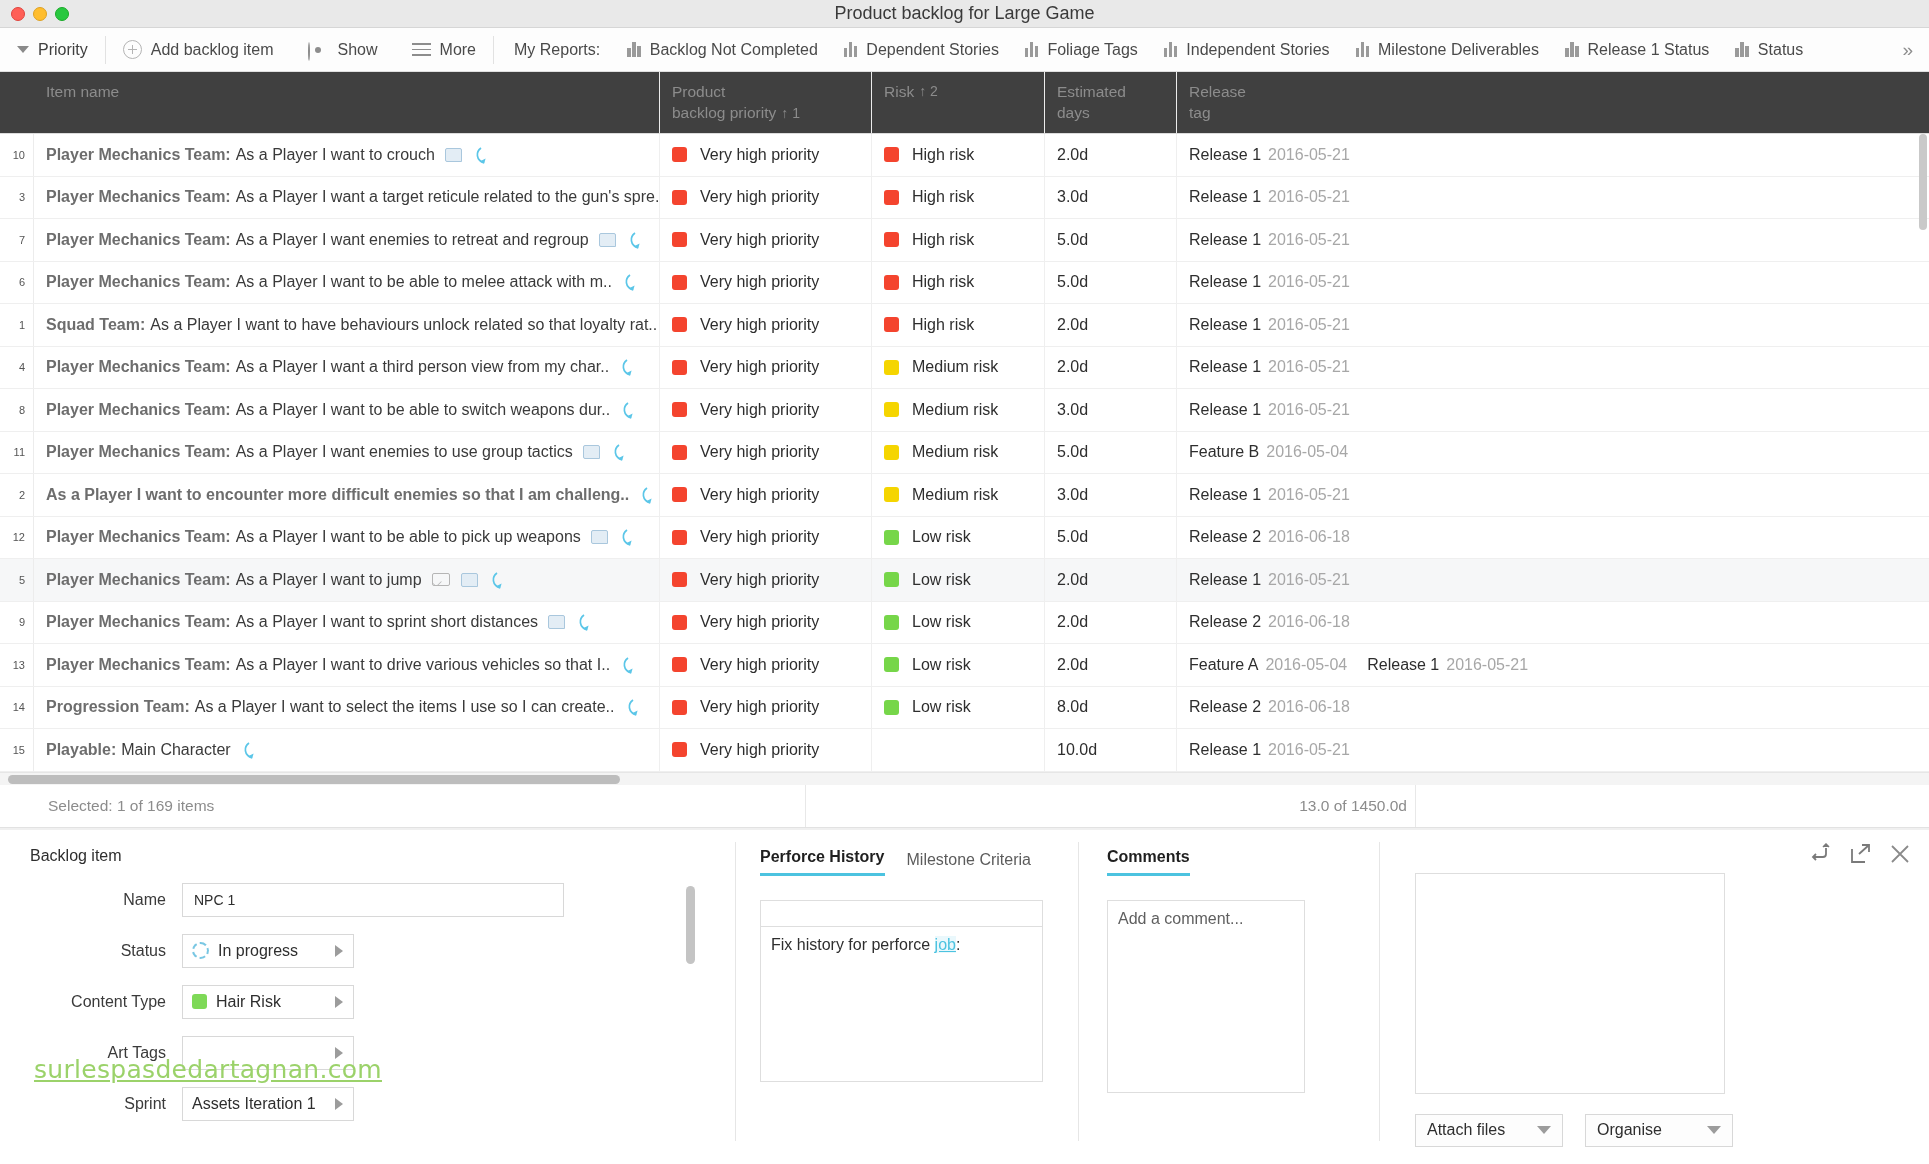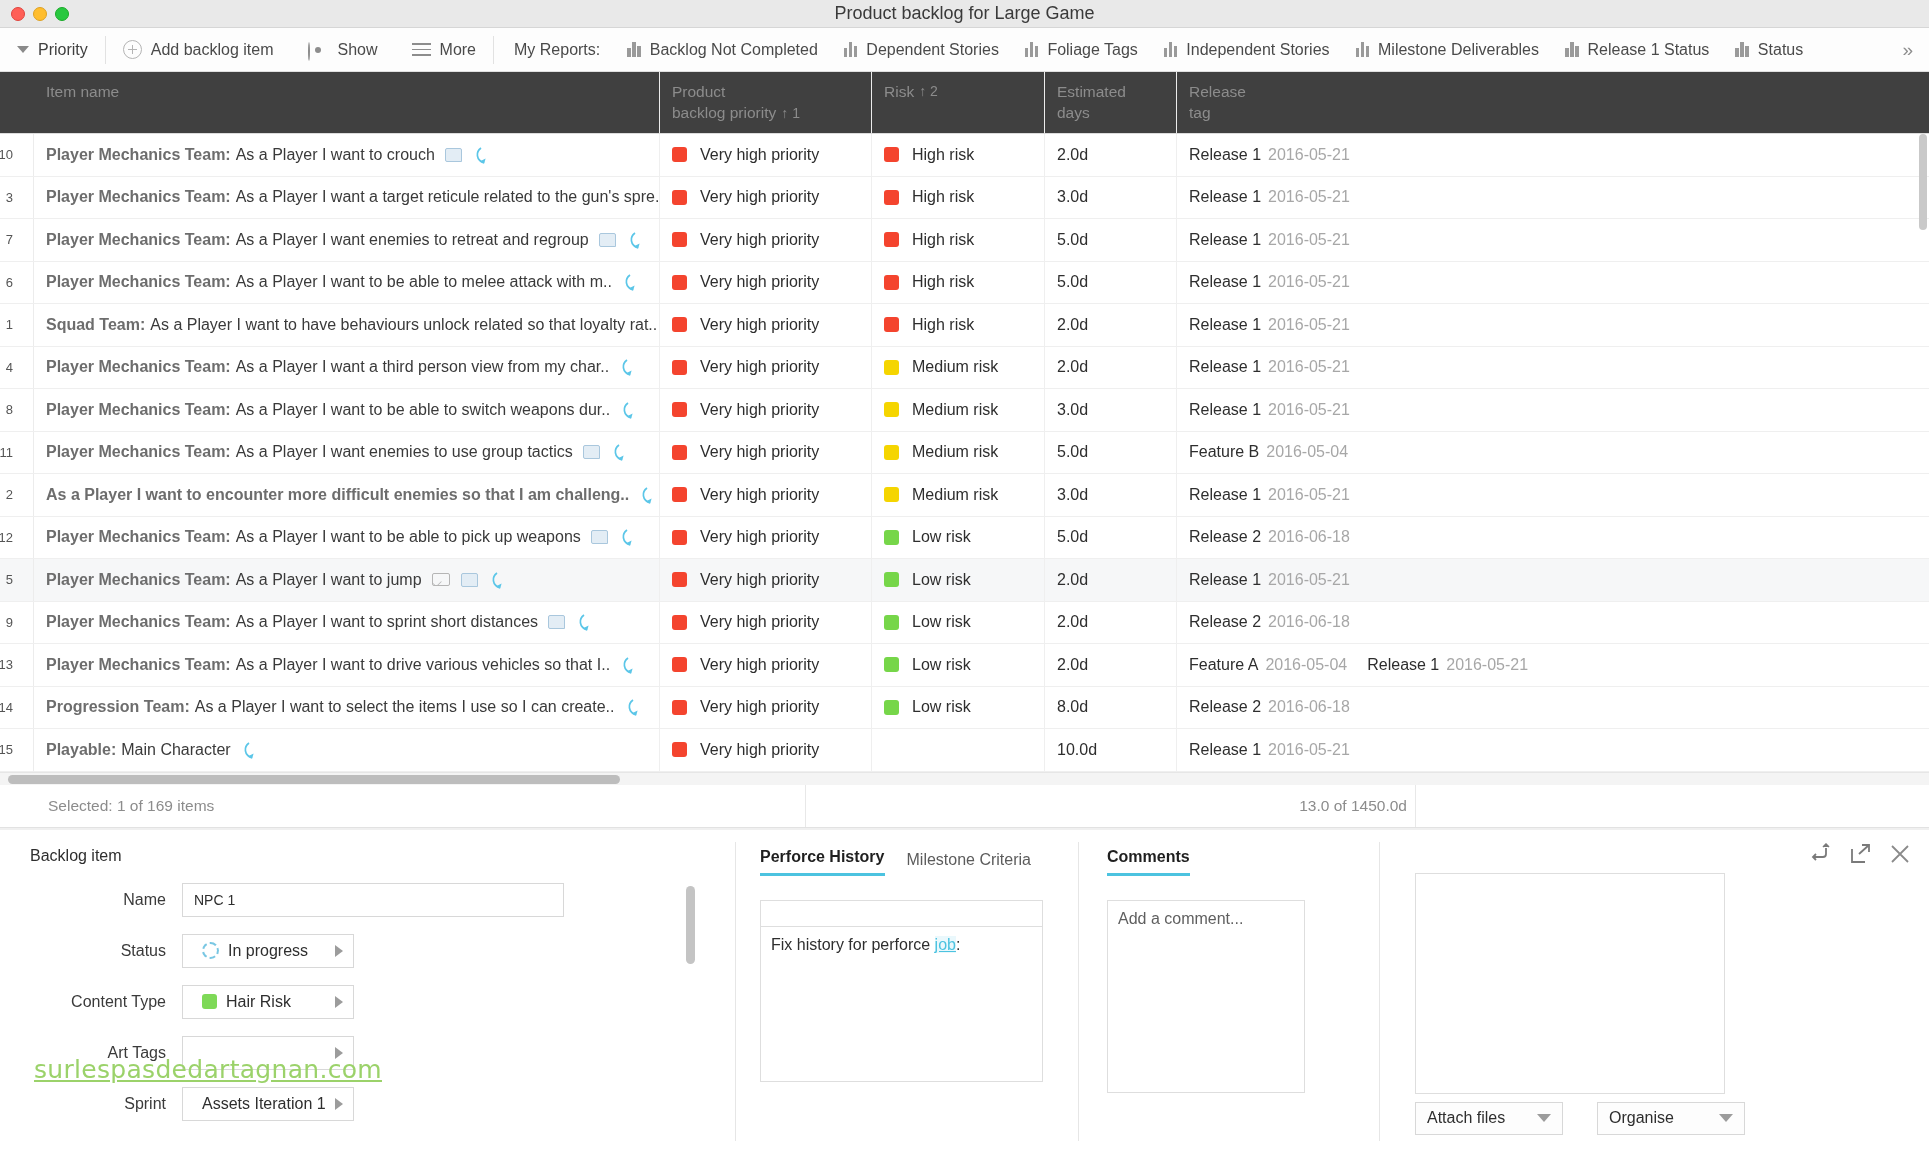--- a/index.html
+++ b/index.html
@@ -117,22 +117,22 @@
     font-size: 16px; color: #2e2e2e;
   }
   .trow.selected { background: #f6f7f8; }
   .cell {
     display: flex; align-items: center;
     border-right: 1px solid #efefef;
     padding-left: 12px; overflow: hidden; white-space: nowrap;
   }
   .cell.gutter {
     border-right: 1px solid #ececec;
-    justify-content: flex-end; padding-right: 20px; padding-left: 0;
-    color: #555; font-size: 13px;
+    justify-content: flex-end; padding-right: 8px; padding-left: 0;
+    color: #555; font-size: 11px;
   }
   .cell.rel { border-right: none; }
   .cell.days { color: #2e2e2e; }
 
   .name-prefix { font-weight: bold; color: #6d6d6d; margin-right: 5px; }
   .name-rest { color: #3a3a3a; }
   .name-allbold { font-weight: bold; color: #6d6d6d; }
 
   .swatch { width: 15px; height: 15px; border-radius: 3px; flex: none; margin-right: 13px; }
 
@@ -200,21 +200,21 @@
   }
   .finput {
     width: 382px; height: 34px;
     border: 1px solid #d8d8d8; background: #fff;
     display: flex; align-items: center; padding: 0 11px;
     font-size: 14px; color: #2e2e2e;
   }
   .fselect {
     width: 172px; height: 34px;
     border: 1px solid #d8d8d8; background: #fff;
-    display: flex; align-items: center; padding: 0 19px;
+    display: flex; align-items: center; padding: 0 9px;
     font-size: 16px; color: #2e2e2e; position: relative;
   }
   .fselect .caret {
     position: absolute; right: 10px;
     width: 0; height: 0;
     border-top: 6px solid transparent; border-bottom: 6px solid transparent;
     border-left: 8px solid #9c9c9c;
   }
   .spin {
     width: 17px; height: 17px; border-radius: 50%;
@@ -257,22 +257,22 @@
   .attach-icons {
     position: absolute; right: 18px; top: 13px;
     display: flex; gap: 18px; align-items: center;
   }
   .ai { width: 22px; height: 22px; }
   .drop-area {
     position: absolute; left: 35px; top: 43px;
     width: 310px; height: 221px; border: 1px solid #dedede; background: #fff;
   }
   .attach-row {
-    position: absolute; left: 35px; top: 272px;
-    display: flex; gap: 34px;
+    position: absolute; left: 35px; top: 284px;
+    display: flex; gap: 22px;
   }
   .dbtn {
     width: 148px; height: 33px; border: 1px solid #d8d8d8; background: #fdfdfd;
     display: flex; align-items: center; padding: 0 11px;
     font-size: 16px; color: #2e2e2e; position: relative;
   }
   .dbtn .dcaret {
     position: absolute; right: 11px;
     width: 0; height: 0;
     border-left: 7px solid transparent; border-right: 7px solid transparent;

